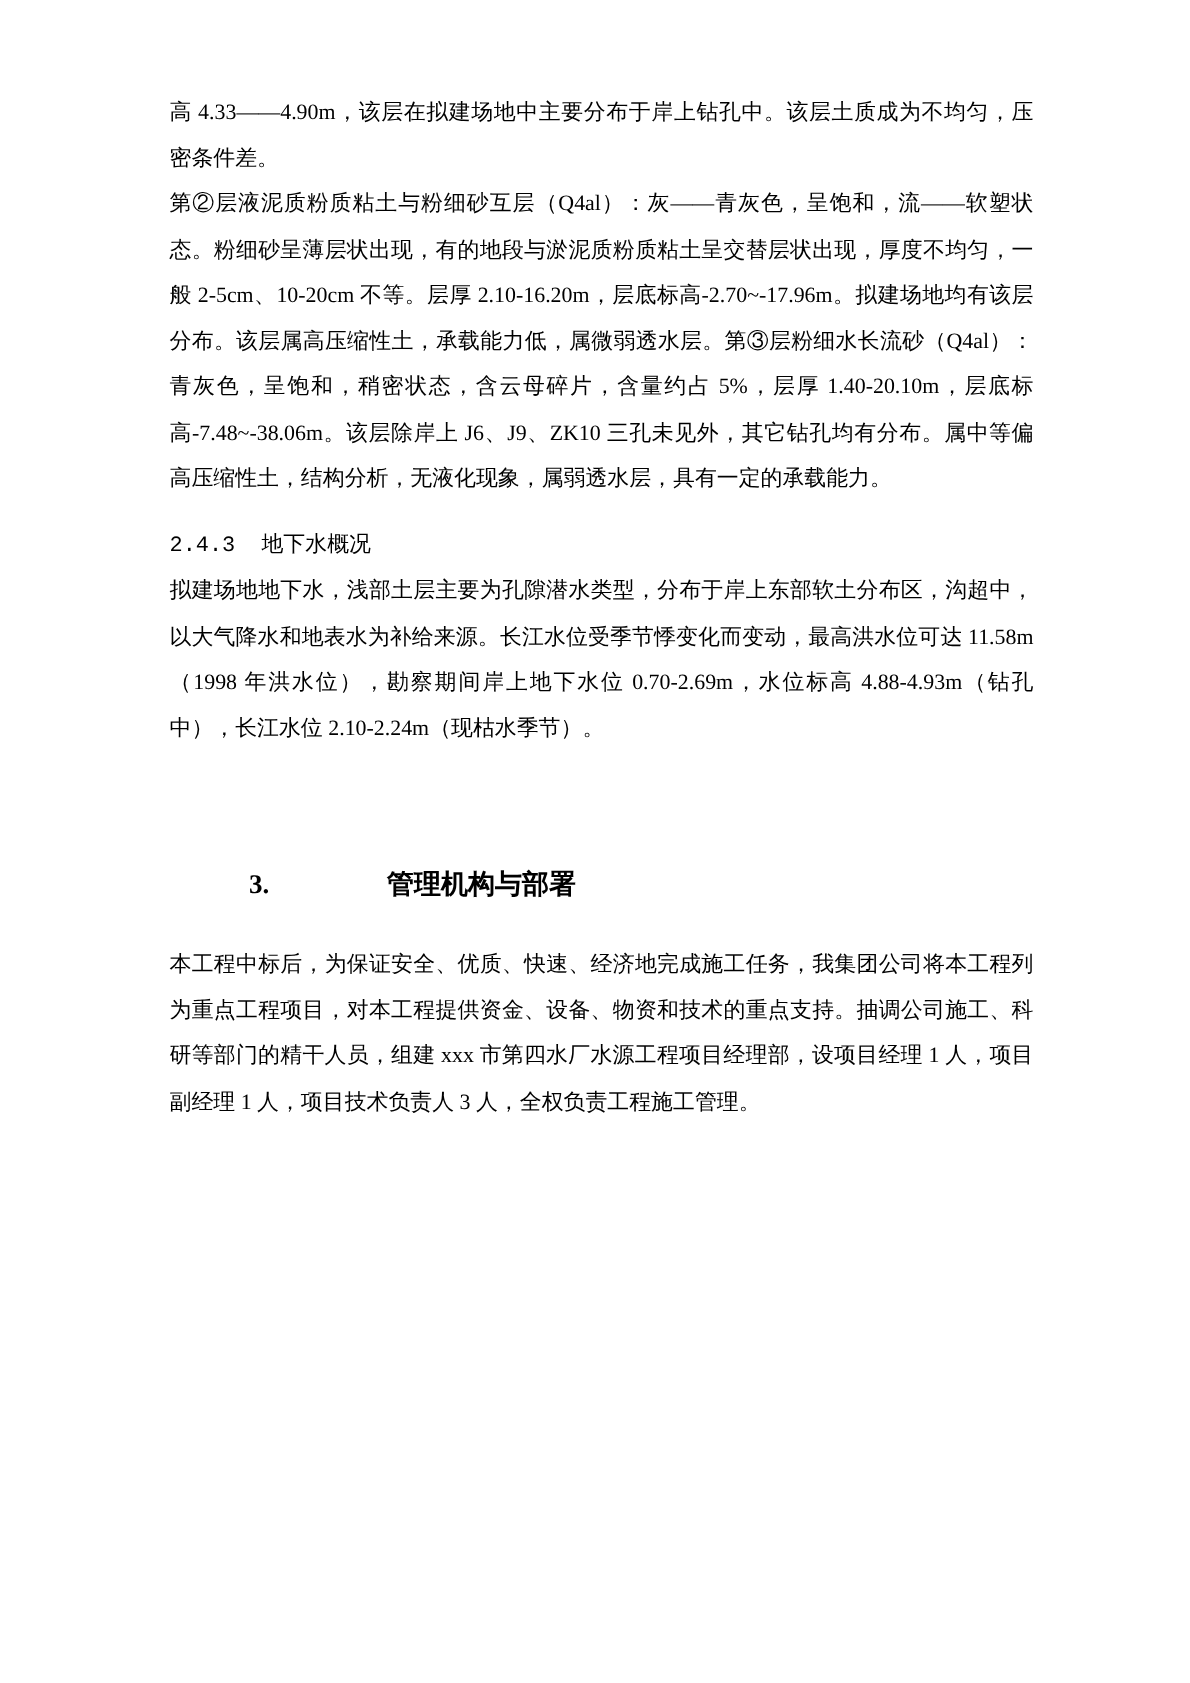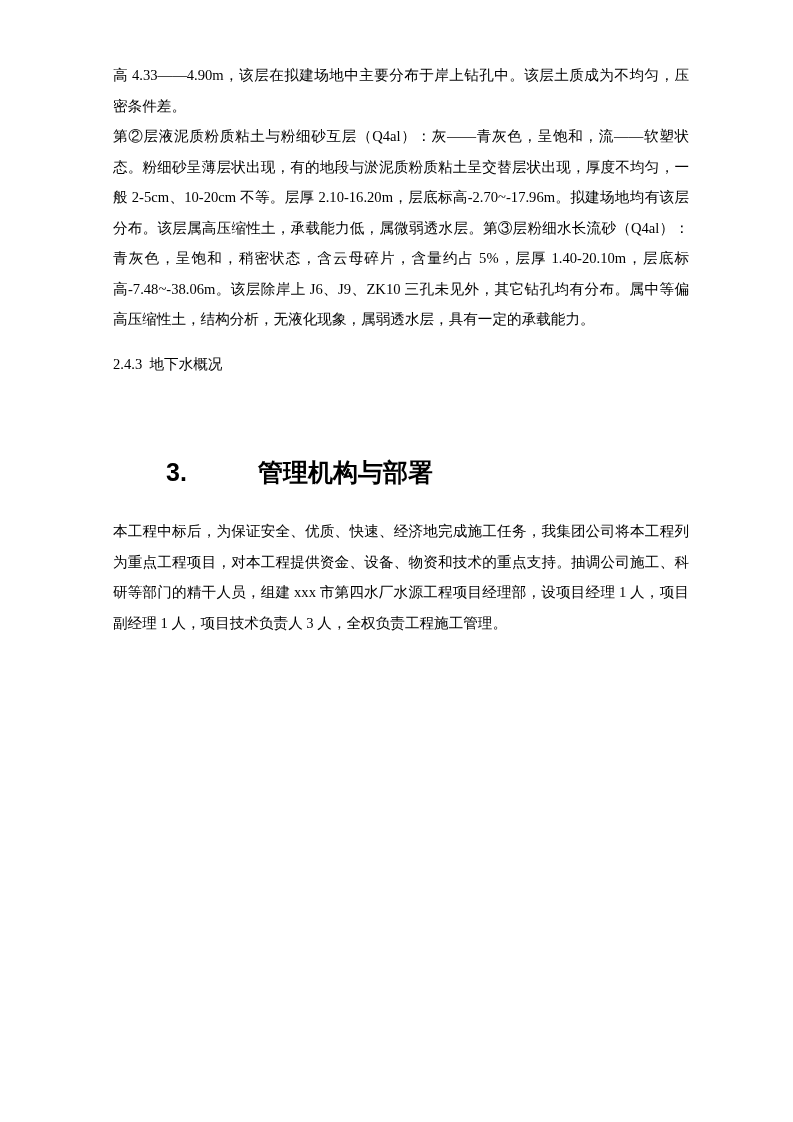--- a/index.html
+++ b/index.html
@@ -34,53 +34,55 @@
   }
   .para {
     text-indent: 0;
   }
   .heading-num {
     display: inline-block;
   }
   .chapter-heading {
     margin-top: 54px;
     margin-bottom: 26px;
-    font-family: Liberation Sans, sans-serif;
+    font-family: Liberation Serif, serif;
     font-weight: bold;
-    font-size: 25px;
+    font-size: 18px;
     line-height: 1.4;
     padding-left: 53px;
   }
   .chapter-heading .num {
     display: inline-block;
     width: 92px;
   }
   .section-heading {
     font-size: 14.6px;
     line-height: 2.09;
     margin-top: 14px;
+    font-family: Liberation Mono, monospace;
   }
   .spacer-block {
     height: 22px;
   }
 </style>
 </head>
 <body>
 
 <div class="page">
   <div class="doc-body">
 
     <p class="para">高 4.33——4.90m，该层在拟建场地中主要分布于岸上钻孔中。该层土质成为不均匀，压密条件差。</p>
     <p class="para">第②层液泥质粉质粘土与粉细砂互层（Q4al）：灰——青灰色，呈饱和，流——软塑状态。粉细砂呈薄层状出现，有的地段与淤泥质粉质粘土呈交替层状出现，厚度不均匀，一般 2-5cm、10-20cm 不等。层厚 2.10-16.20m，层底标高-2.70~-17.96m。拟建场地均有该层分布。该层属高压缩性土，承载能力低，属微弱透水层。第③层粉细水长流砂（Q4al）：青灰色，呈饱和，稍密状态，含云母碎片，含量约占 5%，层厚 1.40-20.10m，层底标高-7.48~-38.06m。该层除岸上 J6、J9、ZK10 三孔未见外，其它钻孔均有分布。属中等偏高压缩性土，结构分析，无液化现象，属弱透水层，具有一定的承载能力。</p>
 
     <p class="section-heading">
       <span class="heading-num">2.4.3</span>&nbsp;
       <span>地下水概况</span>
     </p>
 
+    <p class="para">拟建场地地下水，浅部土层主要为孔隙潜水类型，分布于岸上东部软土分布区，沟超中，以大气降水和地表水为补给来源。长江水位受季节悸变化而变动，最高洪水位可达 11.58m（1998 年洪水位），勘察期间岸上地下水位 0.70-2.69m，水位标高 4.88-4.93m（钻孔中），长江水位 2.10-2.24m（现枯水季节）。</p>
 
     <div class="spacer-block"></div>
 
     <h1 class="chapter-heading">
       <span class="num">3.</span><span>管理机构与部署</span>
     </h1>
 
 
     <p class="para">本工程中标后，为保证安全、优质、快速、经济地完成施工任务，我集团公司将本工程列为重点工程项目，对本工程提供资金、设备、物资和技术的重点支持。抽调公司施工、科研等部门的精干人员，组建 xxx 市第四水厂水源工程项目经理部，设项目经理 1 人，项目副经理 1 人，项目技术负责人 3 人，全权负责工程施工管理。</p>
 

